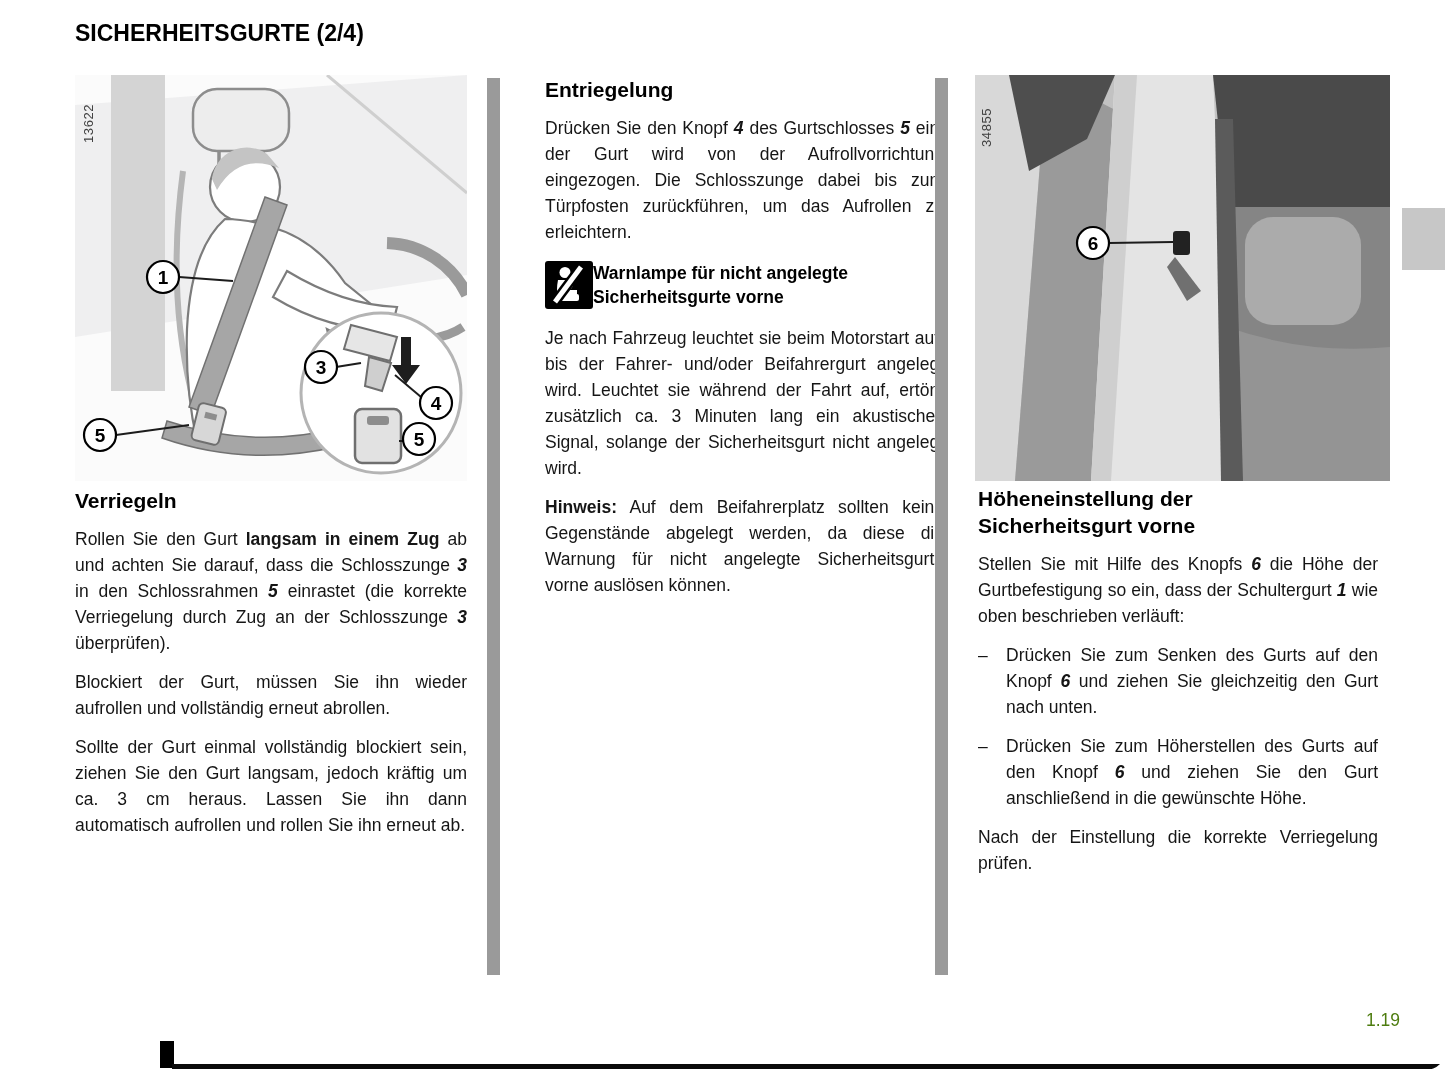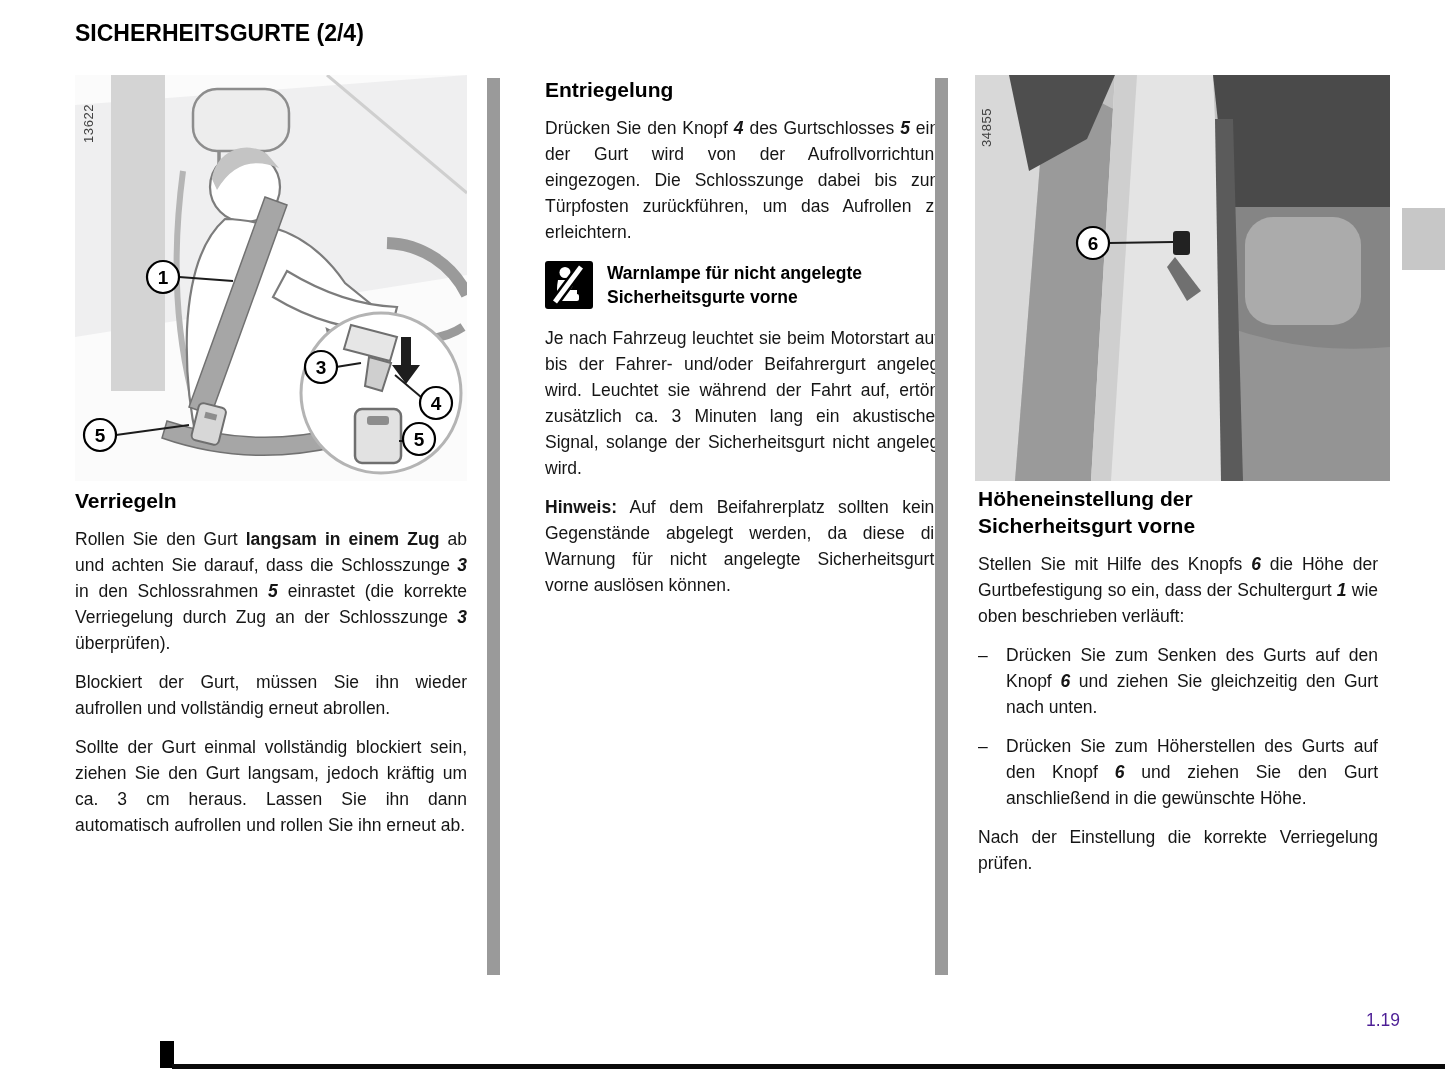--- a/index.html
+++ b/index.html
@@ -1,18 +1,18 @@
 <!DOCTYPE html>
 <html><head>
 <meta charset="utf-8">
 <style>
   * { margin:0; padding:0; box-sizing:border-box; }
   html,body { background:#ffffff; }
   body { font-family:"Liberation Sans", sans-serif; color:#151515; }
-  .page { position:relative; width:1445px; height:1070px; background:#ffffff; overflow:hidden; }
+  .page { position:relative; width:1445px; height:1070px; background:#ffffff; overflow:hidden;border-radius:19px; }
 
   .title { position:absolute; left:75px; top:20px; font-size:23px; font-weight:bold; color:#000; }
 
   .fig { position:absolute; }
   .fig-left { left:75px; top:75px; width:392px; height:406px; }
   .fig-right { left:975px; top:75px; width:415px; height:406px; }
   .figsvg { display:block; width:100%; height:100%; }
   .figcode { font-size:13px; fill:#3f3f3f; letter-spacing:0.6px; font-family:"Liberation Sans", sans-serif; }
 
   .callout circle { fill:#ffffff; stroke:#000000; stroke-width:2.2; }
@@ -27,31 +27,31 @@
   .h2 { font-size:21px; font-weight:bold; line-height:27px; margin:0 0 12px 0; text-align:left; color:#000; }
   .h2-narrow { width:320px; }
   .col p { margin:0 0 13px 0; }
   .b { font-weight:bold; }
   .i { font-style:italic; }
 
   .vbar { position:absolute; top:78px; width:13px; height:897px; background:#9a9a9a; }
   .vbar-1 { left:487px; }
   .vbar-2 { left:935px; }
 
-  .warning { display:flex; gap:14px; margin:16px 0 16px 0; }
+  .warning { display:flex; margin:16px 0 16px 0; }
   .warnicon { width:48px; height:48px; flex:0 0 48px; }
   .warnicon svg { display:block; width:48px; height:48px; }
   .warnlabel { font-weight:bold; font-size:17.5px; line-height:24px; text-align:left; color:#000; }
 
   .bullet { display:flex; margin:0 0 13px 0; }
   .dash { flex:0 0 28px; }
   .btxt { flex:1; text-align:justify; }
 
   .edge-tab { position:absolute; left:1402px; top:208px; width:43px; height:62px; background:#c7c7c7; }
-  .page-number { position:absolute; left:1290px; top:1010px; width:110px; text-align:right; font-size:17.5px; color:#4c1d95; }
+  .page-number { position:absolute; left:1290px; top:1010px; width:110px; text-align:right; font-size:17.5px; color:#4d7c0f; }
   .print-mark { position:absolute; left:160px; top:1041px; width:14px; height:27px; background:#000; }
   .bottom-rule { position:absolute; left:172px; top:1064px; width:1273px; height:5px; background:#0a0a0a; }
 </style>
 </head>
 <body>
 
 <div class="page">
 
   <h1 class="title">SICHERHEITSGURTE (2/4)</h1>
 

